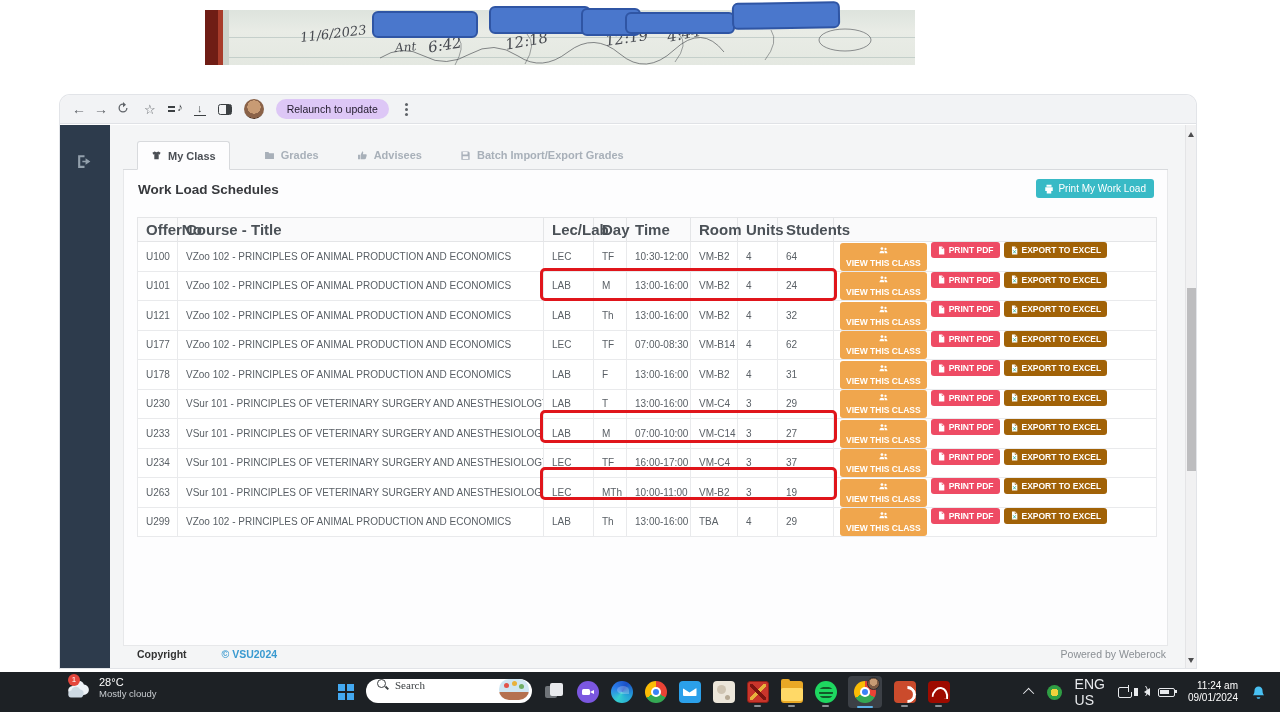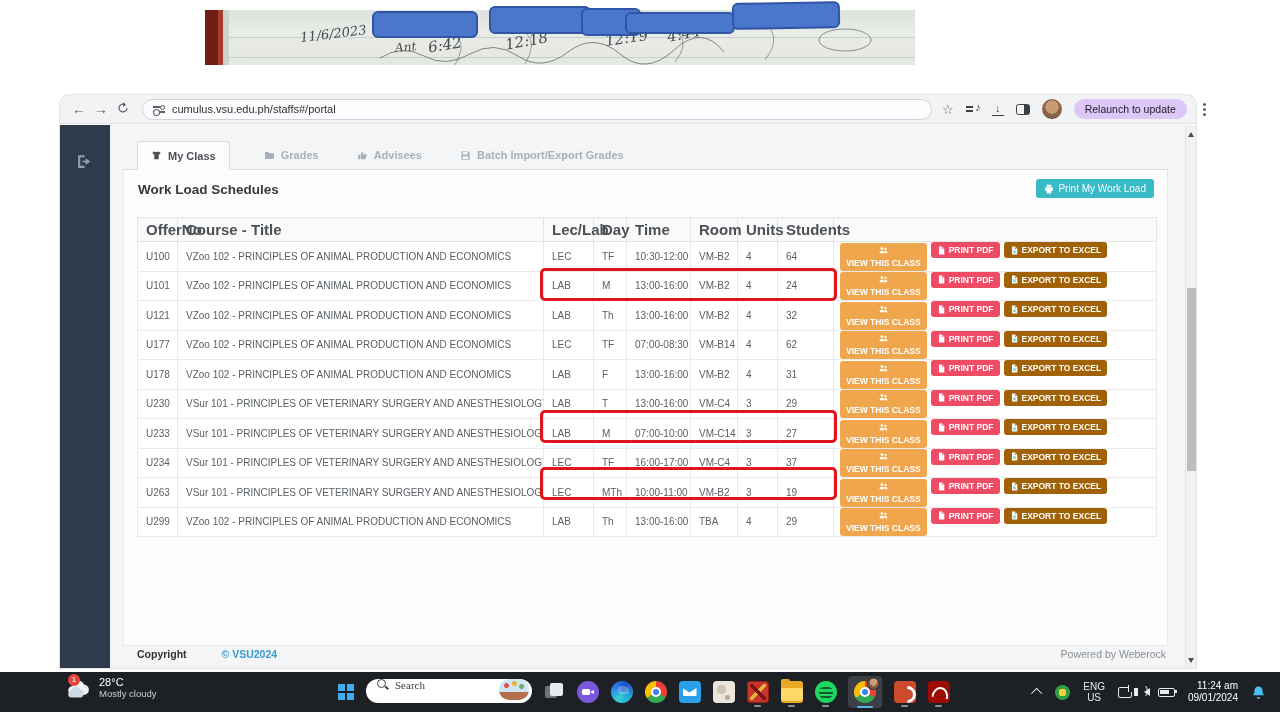--- a/index.html
+++ b/index.html
@@ -145,21 +145,21 @@
   .ic-powerpoint::after { content:""; position:absolute; left:5px; top:5px; width:11px; height:11px; border-radius:50%; border:3px solid #fff; border-left-color:transparent; border-bottom-color:transparent; transform:rotate(45deg); }
   .ic-acrobat { background:#9e0b00; border-radius:4px; }
   .ic-acrobat::after { content:""; position:absolute; left:4px; top:6px; width:13px; height:9px;
     border:2px solid #fff; border-radius:50% 50% 50% 50% / 100% 100% 0 0; border-bottom:none; transform:rotate(8deg); }
   .mini-avatar { position:absolute; right:2px; top:1px; width:13px; height:13px; border-radius:50%; z-index:3;
     background:radial-gradient(circle at 50% 40%, #c89b74 0 42%, #7d5a43 43% 75%, #3f2b1d 76% 100%); border:1px solid #2a2d31; }
 
   #tray { position:absolute; right:14px; top:0; height:40px; display:flex; align-items:center; gap:13px; color:#fff; }
   .chev-up { width:8px; height:8px; border-left:1.8px solid #e8eaed; border-top:1.8px solid #e8eaed; transform:rotate(45deg) translateY(2px); }
   .tray-shield { width:15px; height:15px; border-radius:50%; background:radial-gradient(circle,#f2d23c 0 35%,#2f9e44 36% 100%); }
-  .lang { font-size:10px; line-height:1.15; text-align:center; color:#e8eaed; }
+  .lang { font-size:14px; line-height:1.15; color:#e8eaed; }
   .sys-ics { display:flex; align-items:center; gap:8px; }
   .mon-ic { width:14px; height:11px; border:1.6px solid #e8eaed; border-radius:2px; position:relative; }
   .mon-ic::after { content:""; position:absolute; right:-2px; top:-3px; width:4px; height:7px; background:#1d2125; border-left:1.5px solid #e8eaed; }
   .spk-ic { width:0; height:0; border-top:4px solid transparent; border-bottom:4px solid transparent; border-right:6px solid #e8eaed; position:relative; margin-left:4px; }
   .spk-ic::before { content:""; position:absolute; left:-10px; top:-4px; width:4px; height:8px; background:#e8eaed; }
   .spk-ic::after { content:")"; position:absolute; left:1px; top:-7px; color:#e8eaed; font-size:10px; }
   .bat-ic { width:17px; height:9px; border:1.5px solid #e8eaed; border-radius:2px; position:relative; }
   .bat-ic::before { content:""; position:absolute; right:-3.5px; top:1.5px; width:2px; height:3px; background:#e8eaed; }
   .bat-ic::after { content:""; position:absolute; left:1px; top:1px; width:9px; height:4px; background:#e8eaed; }
   .clock { text-align:right; font-size:10px; line-height:1.25; color:#fff; }
@@ -199,24 +199,20 @@
 
   <div id="browser">
     <div id="toolbar">
       <span class="nav-ic">←</span>
       <span class="nav-ic">→</span>
       <span class="nav-ic">
         <svg width="12" height="12" viewBox="0 0 16 16">
             <path d="M8 2a6 6 0 1 0 6 6h-1.7A4.3 4.3 0 1 1 8 3.7V7l4-3.5L8 0z" fill="#5f6368"></path>
           </svg>
       </span>
-      <div id="omnibox">
-        <span class="tune"></span>
-        <span class="url">cumulus.vsu.edu.ph/staffs#/portal</span>
-      </div>
       <div class="tb-right">
         <span class="star">☆</span>
         <span class="media-ic"></span>
         <span class="dl-ic">↓</span>
         <span class="panel-ic"></span>
         <span class="avatar"></span>
         <span id="relaunch">Relaunch to update</span>
         <span class="dots"></span>
       </div>
     </div>

